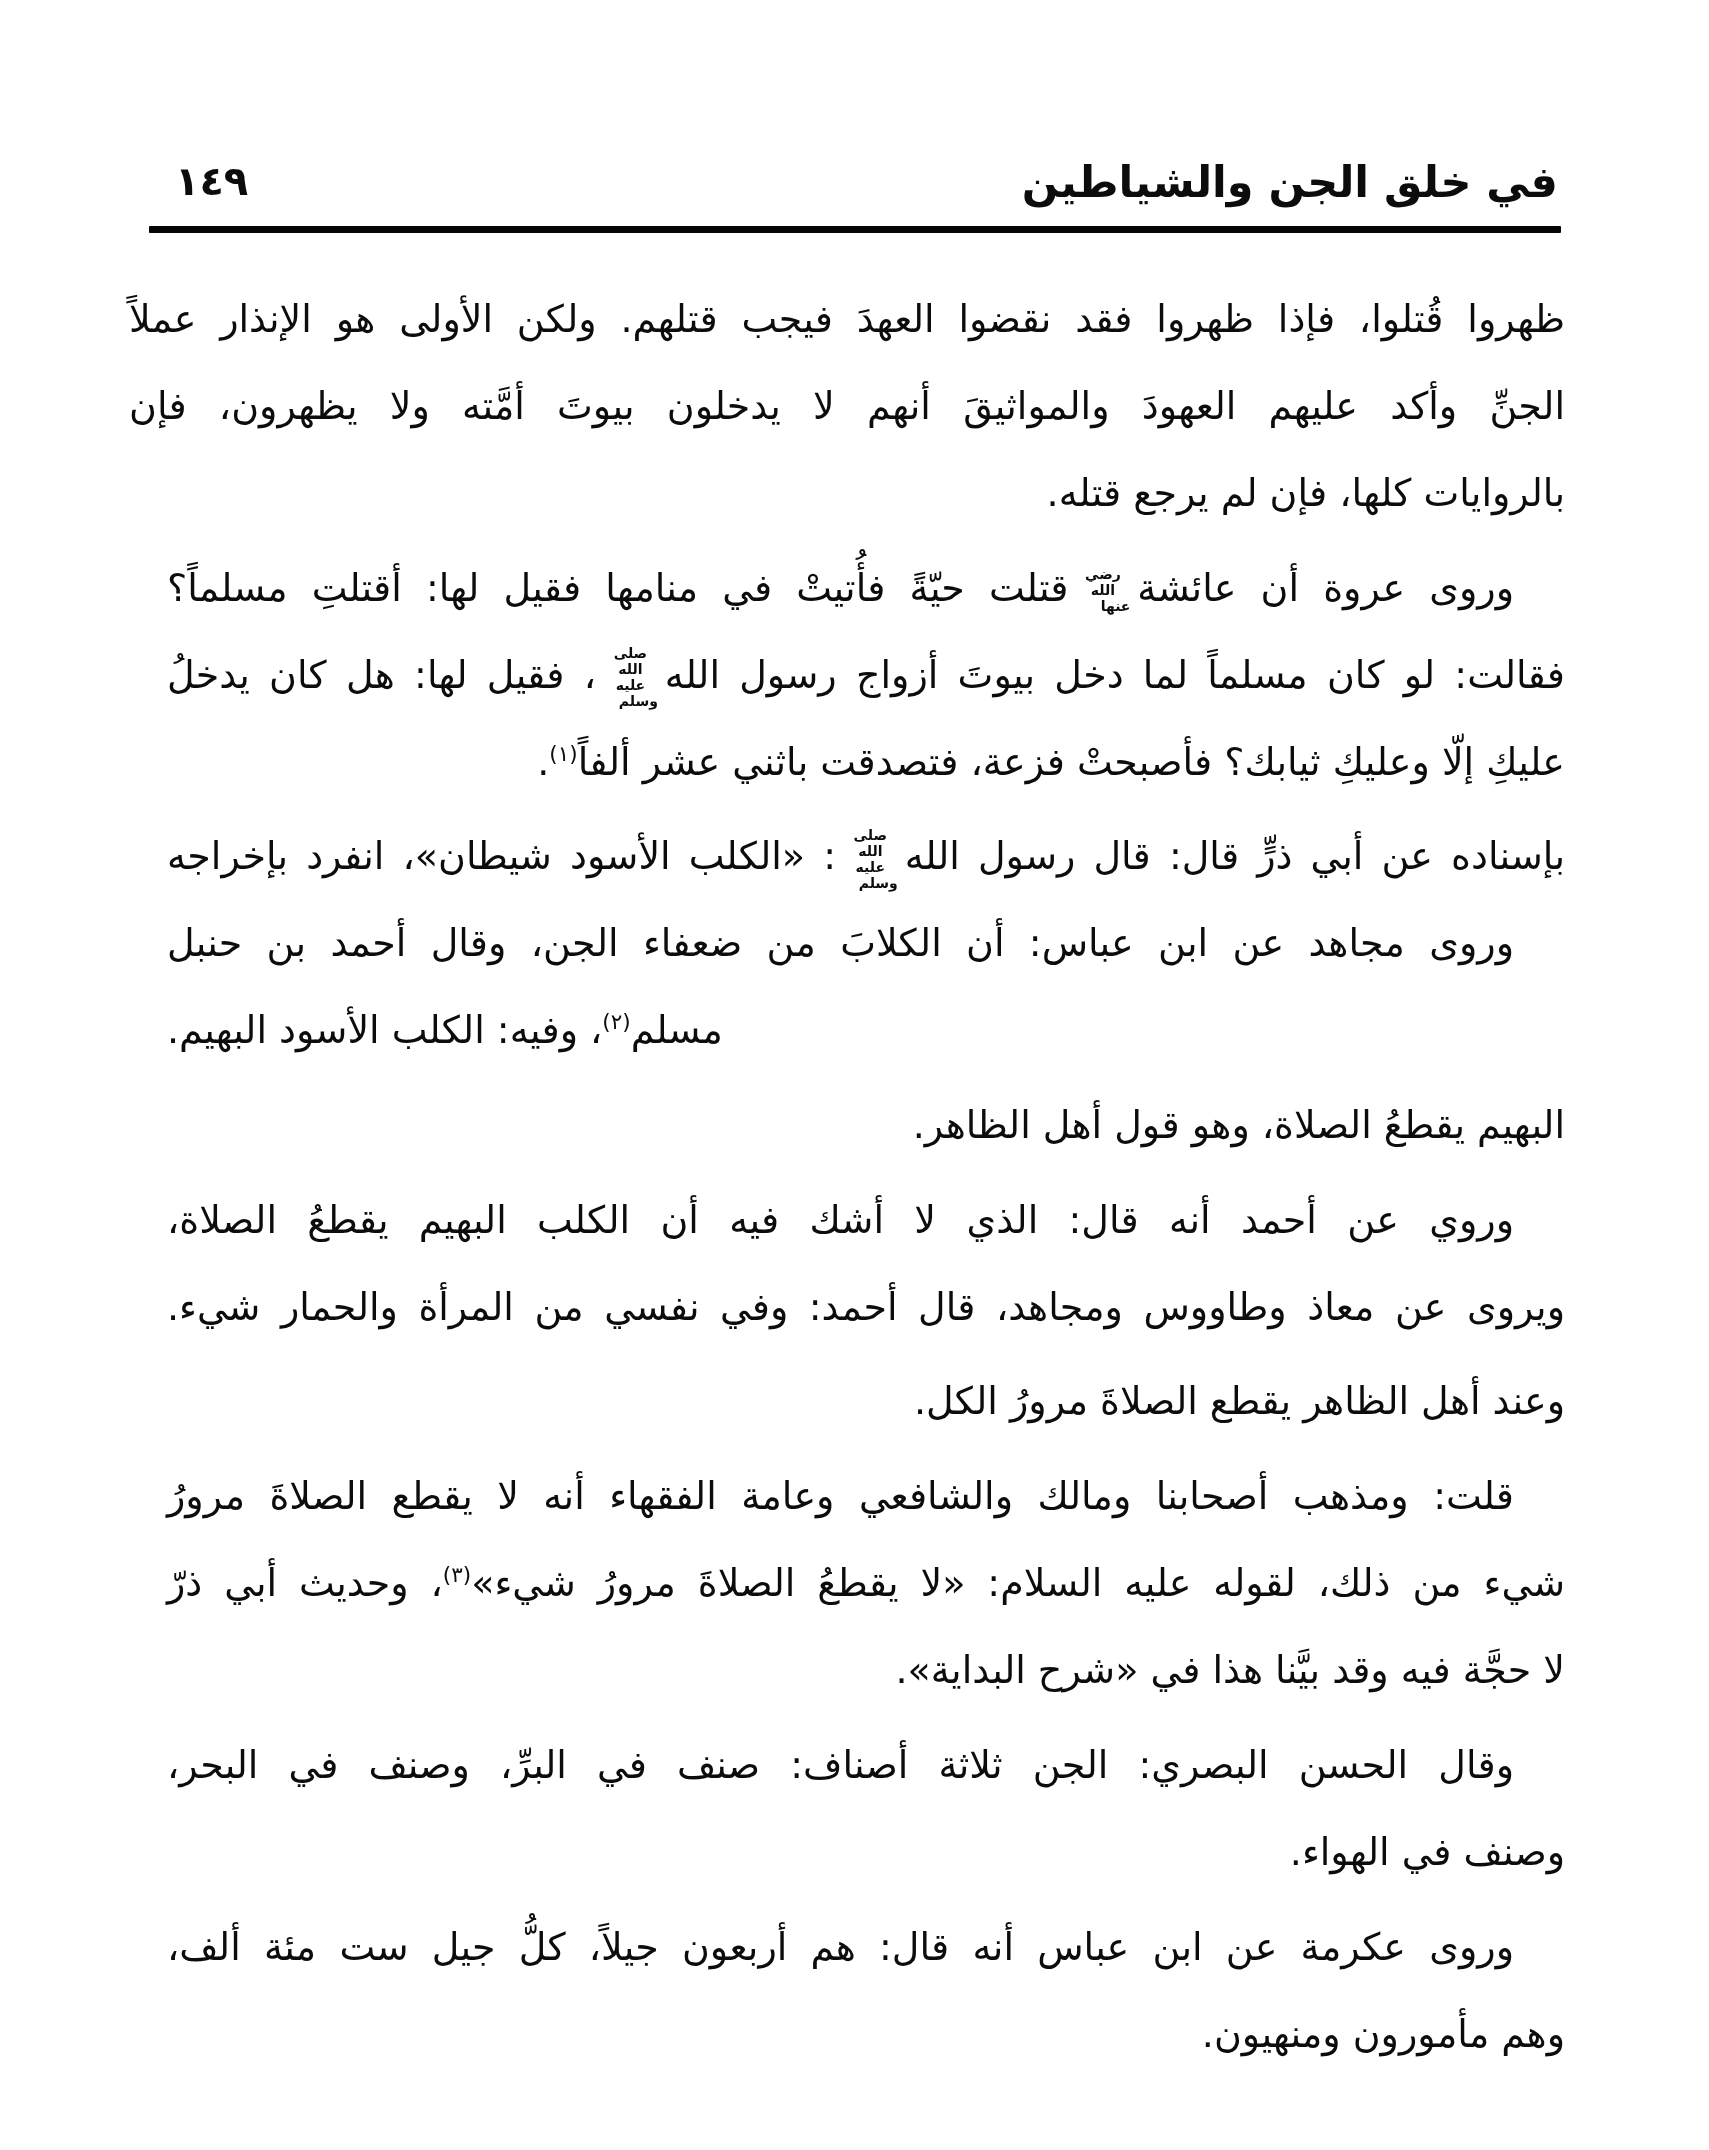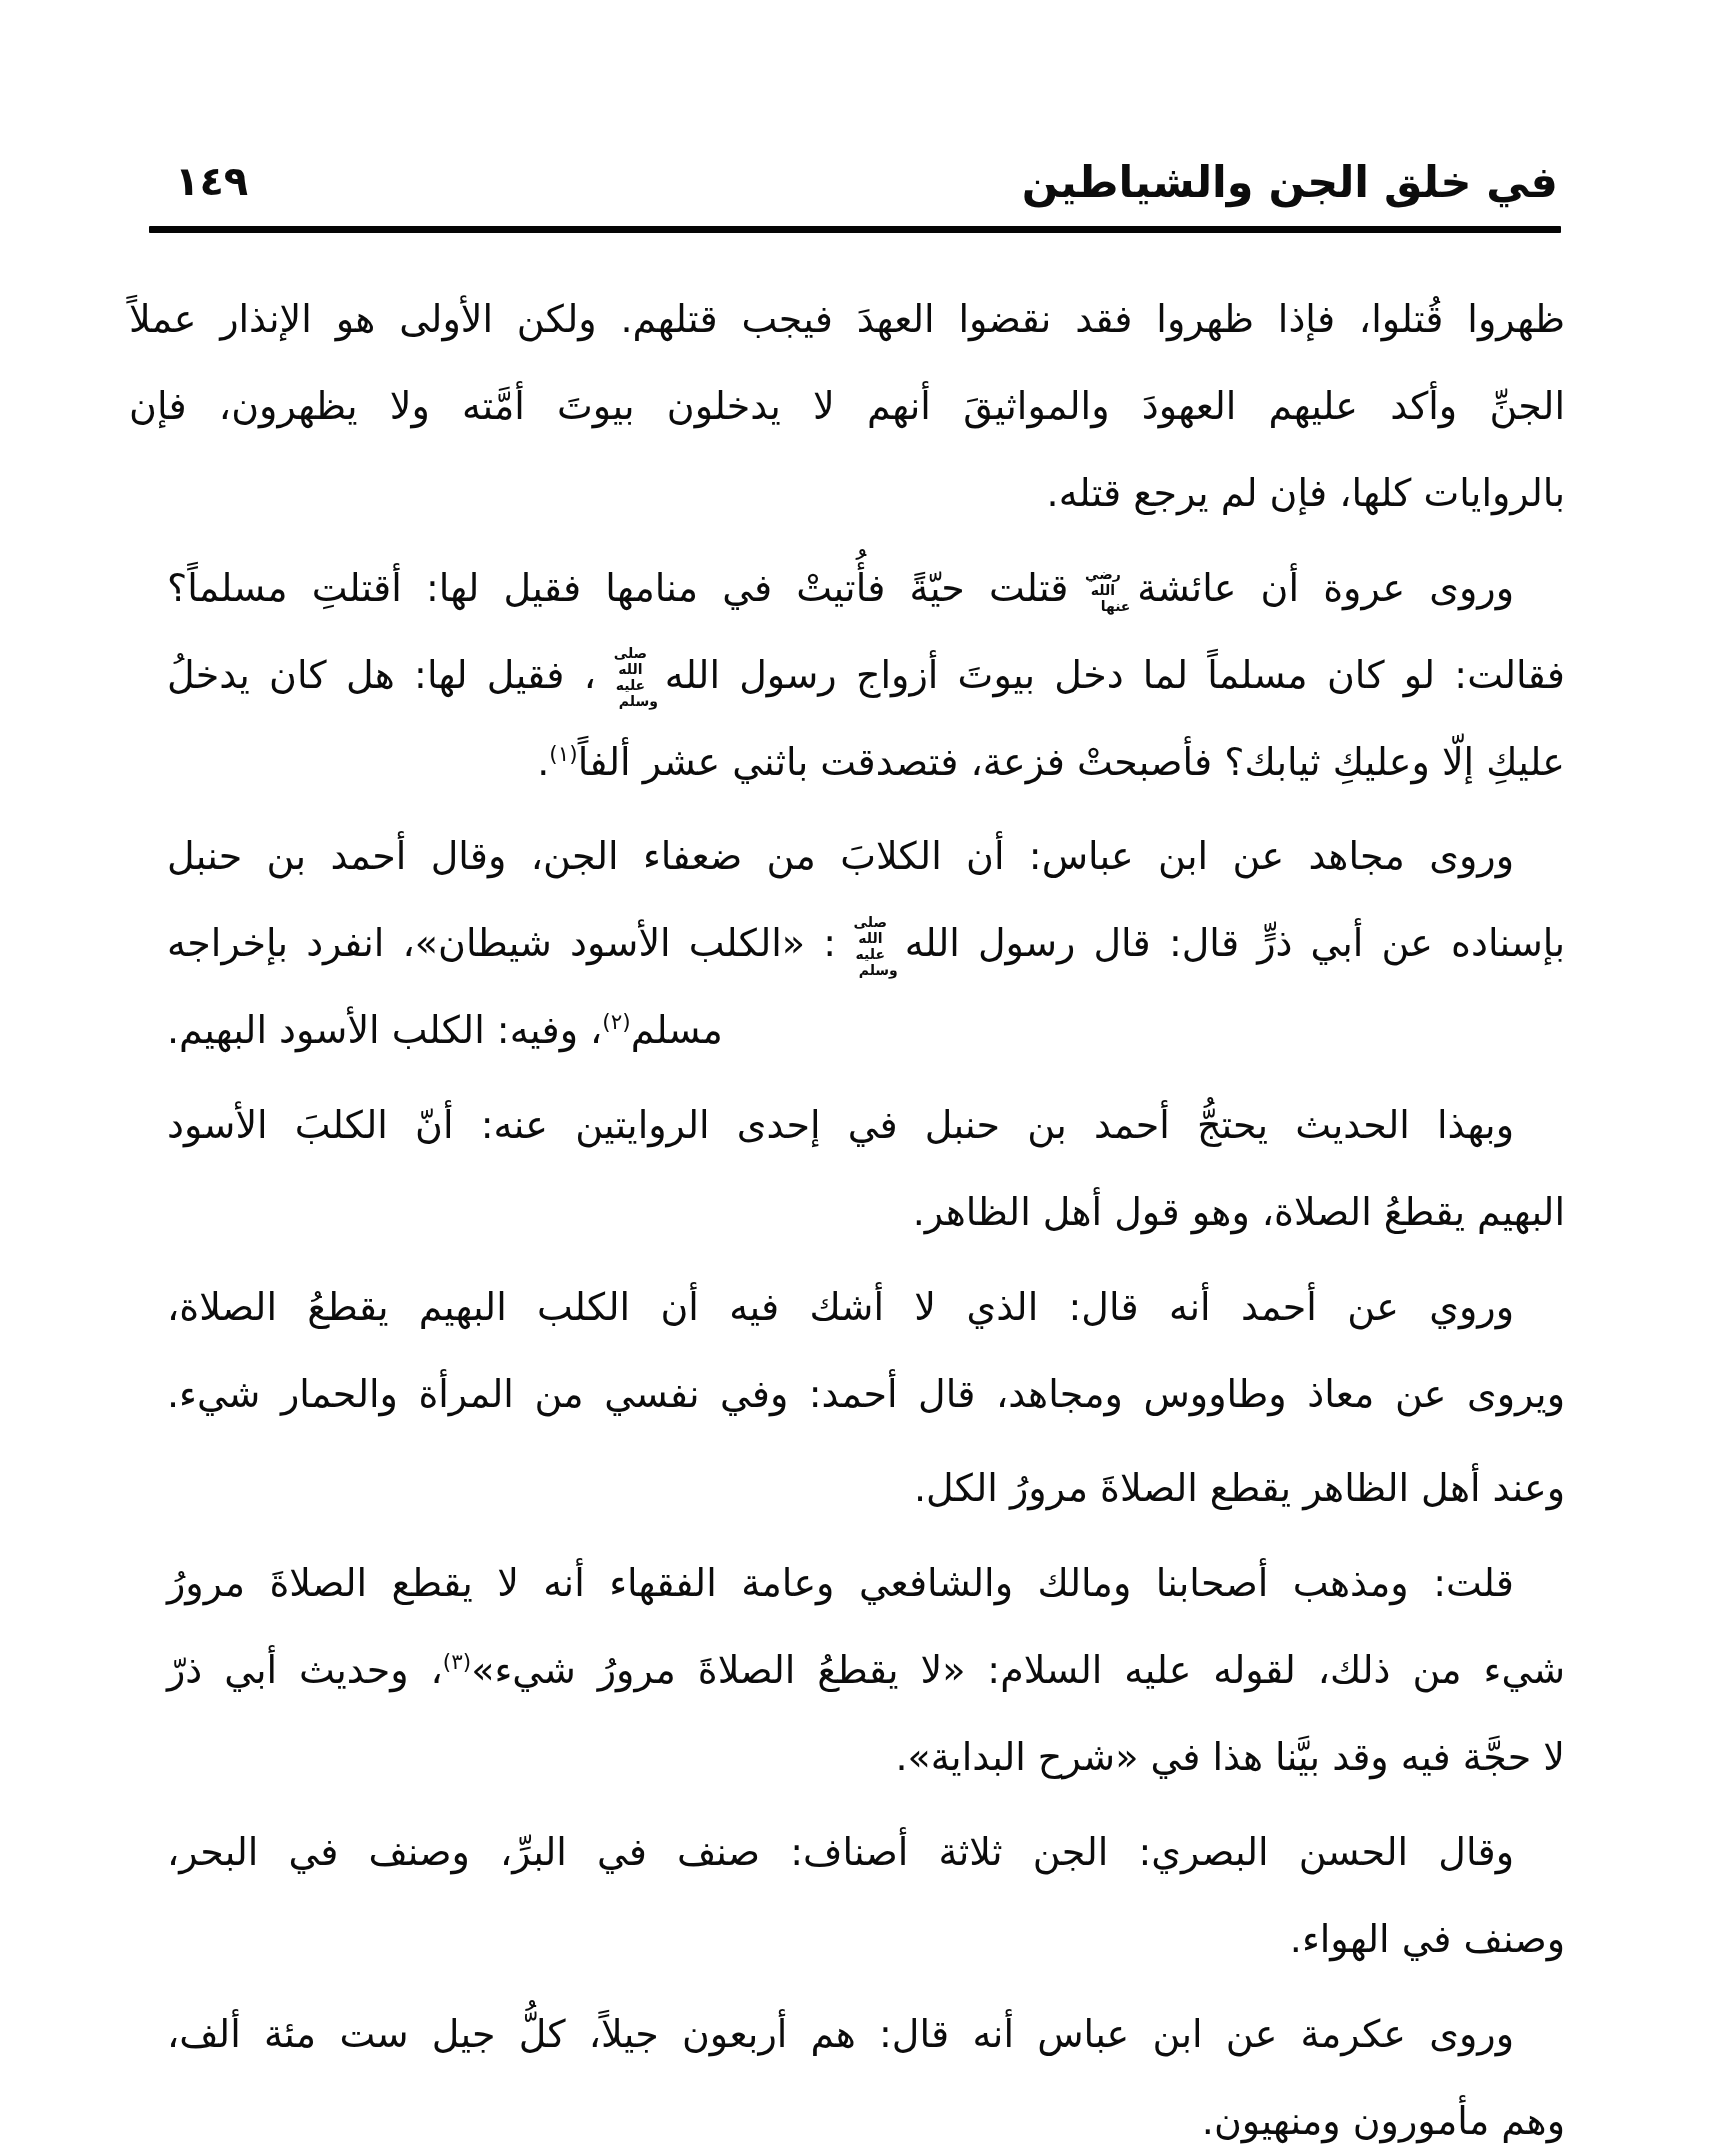--- a/index.html
+++ b/index.html
@@ -78,27 +78,26 @@
       <div class="line last">بالروايات كلها، فإن لم يرجع قتله.</div>
     </div>
 
     <div class="para">
       <div class="line full indent"><span>وروى عروة أن عائشة</span><span class="honorific">رضي الله عنها</span><span>قتلت حيّةً فأُتيتْ في منامها فقيل لها: أقتلتِ مسلماً؟</span></div>
       <div class="line full"><span>فقالت: لو كان مسلماً لما دخل بيوتَ أزواج رسول الله</span><span class="honorific">صلى الله عليه وسلم</span><span>، فقيل لها: هل كان يدخلُ</span></div>
       <div class="line last"><span>عليكِ إلّا وعليكِ ثيابك؟ فأصبحتْ فزعة، فتصدقت باثني عشر ألفاً</span><sup class="fn-ref">(١)</sup><span>.</span></div>
     </div>
 
     <div class="para">
+      <div class="line full"><span>بإسناده عن أبي ذرٍّ قال: قال رسول الله</span><span class="honorific">صلى الله عليه وسلم</span><span>: «الكلب الأسود شيطان»، انفرد بإخراجه</span></div>
       <div class="line full indent">وروى مجاهد عن ابن عباس: أن الكلابَ من ضعفاء الجن، وقال أحمد بن حنبل</div>
-      <div class="line full"><span>بإسناده عن أبي ذرٍّ قال: قال رسول الله</span><span class="honorific">صلى الله عليه وسلم</span><span>: «الكلب الأسود شيطان»، انفرد بإخراجه</span></div>
       <div class="line offset-right"><span>مسلم</span><sup class="fn-ref">(٢)</sup><span>، وفيه: الكلب الأسود البهيم.</span></div>
     </div>
 
     <div class="para">
-      <div class="line full indent">وبهذا الحديث يحتجُّ أحمد بن حنبل في إحدى الروايتين عنه: أنّ الكلبَ الأسود</div>
       <div class="line last">البهيم يقطعُ الصلاة، وهو قول أهل الظاهر.</div>
     </div>
 
     <div class="para">
       <div class="line full indent">وروي عن أحمد أنه قال: الذي لا أشك فيه أن الكلب البهيم يقطعُ الصلاة،</div>
       <div class="line full">ويروى عن معاذ وطاووس ومجاهد، قال أحمد: وفي نفسي من المرأة والحمار شيء.</div>
     </div>
 
     <div class="para">
       <div class="line last">وعند أهل الظاهر يقطع الصلاةَ مرورُ الكل.</div>

